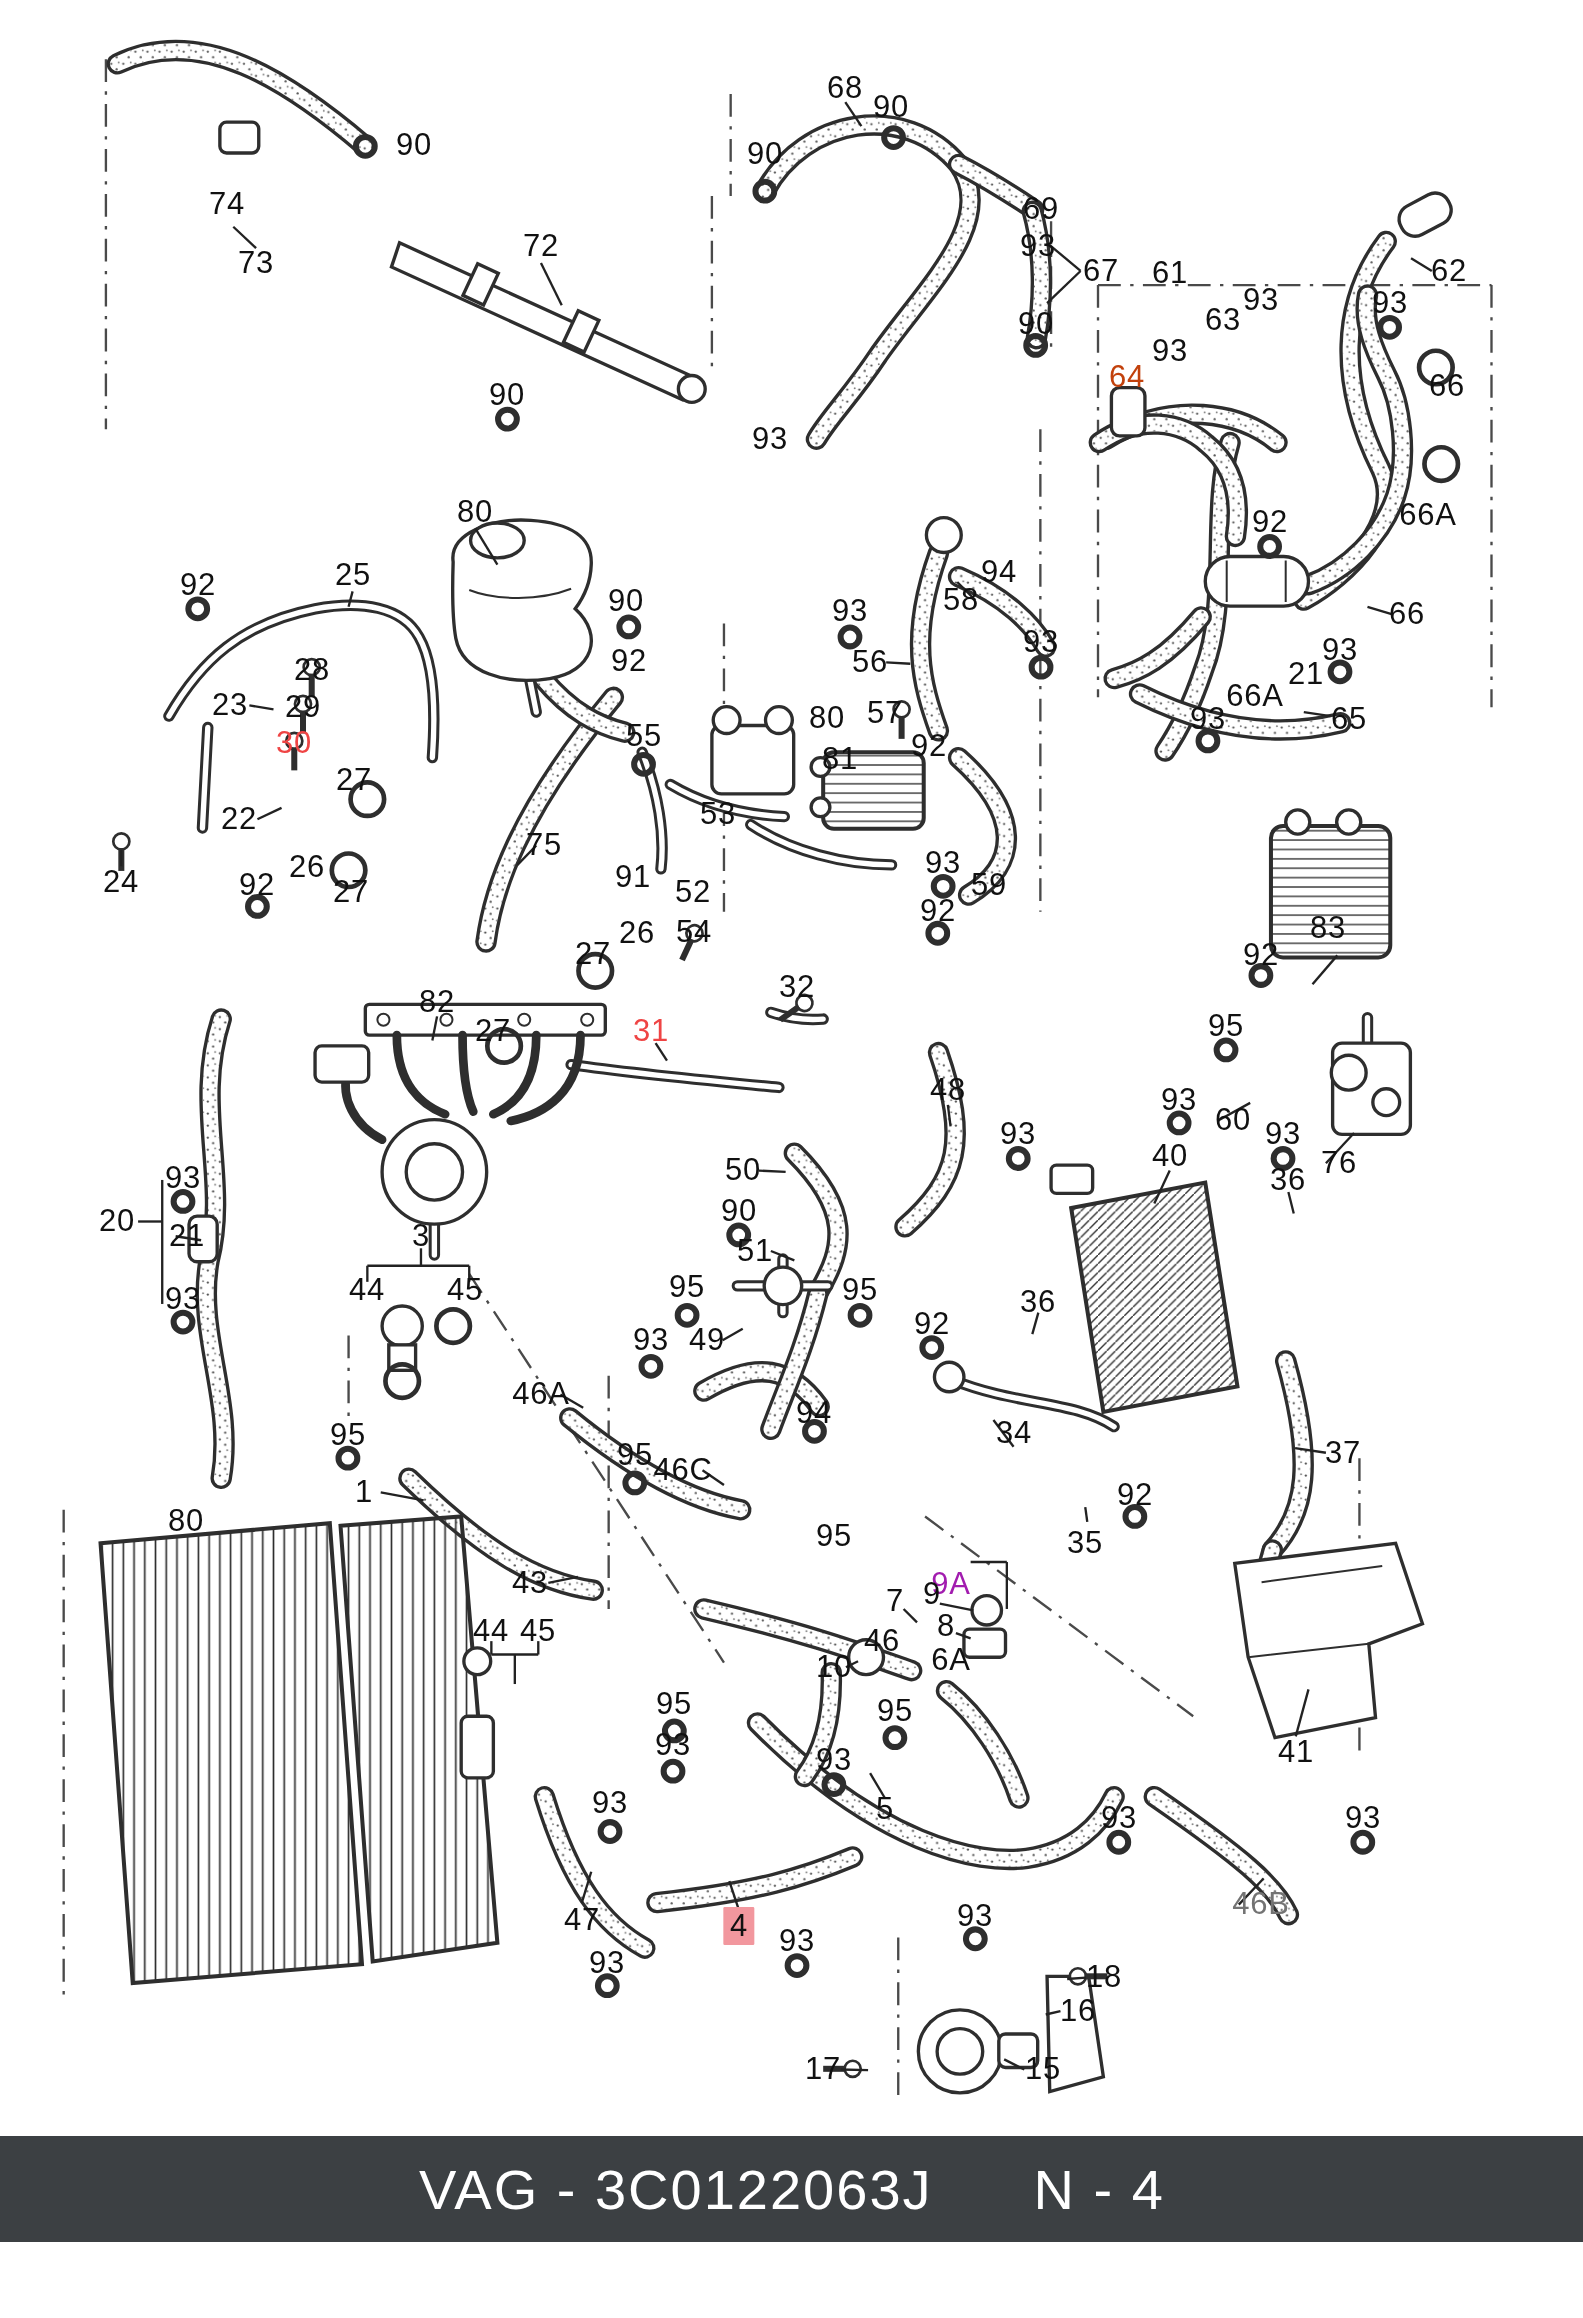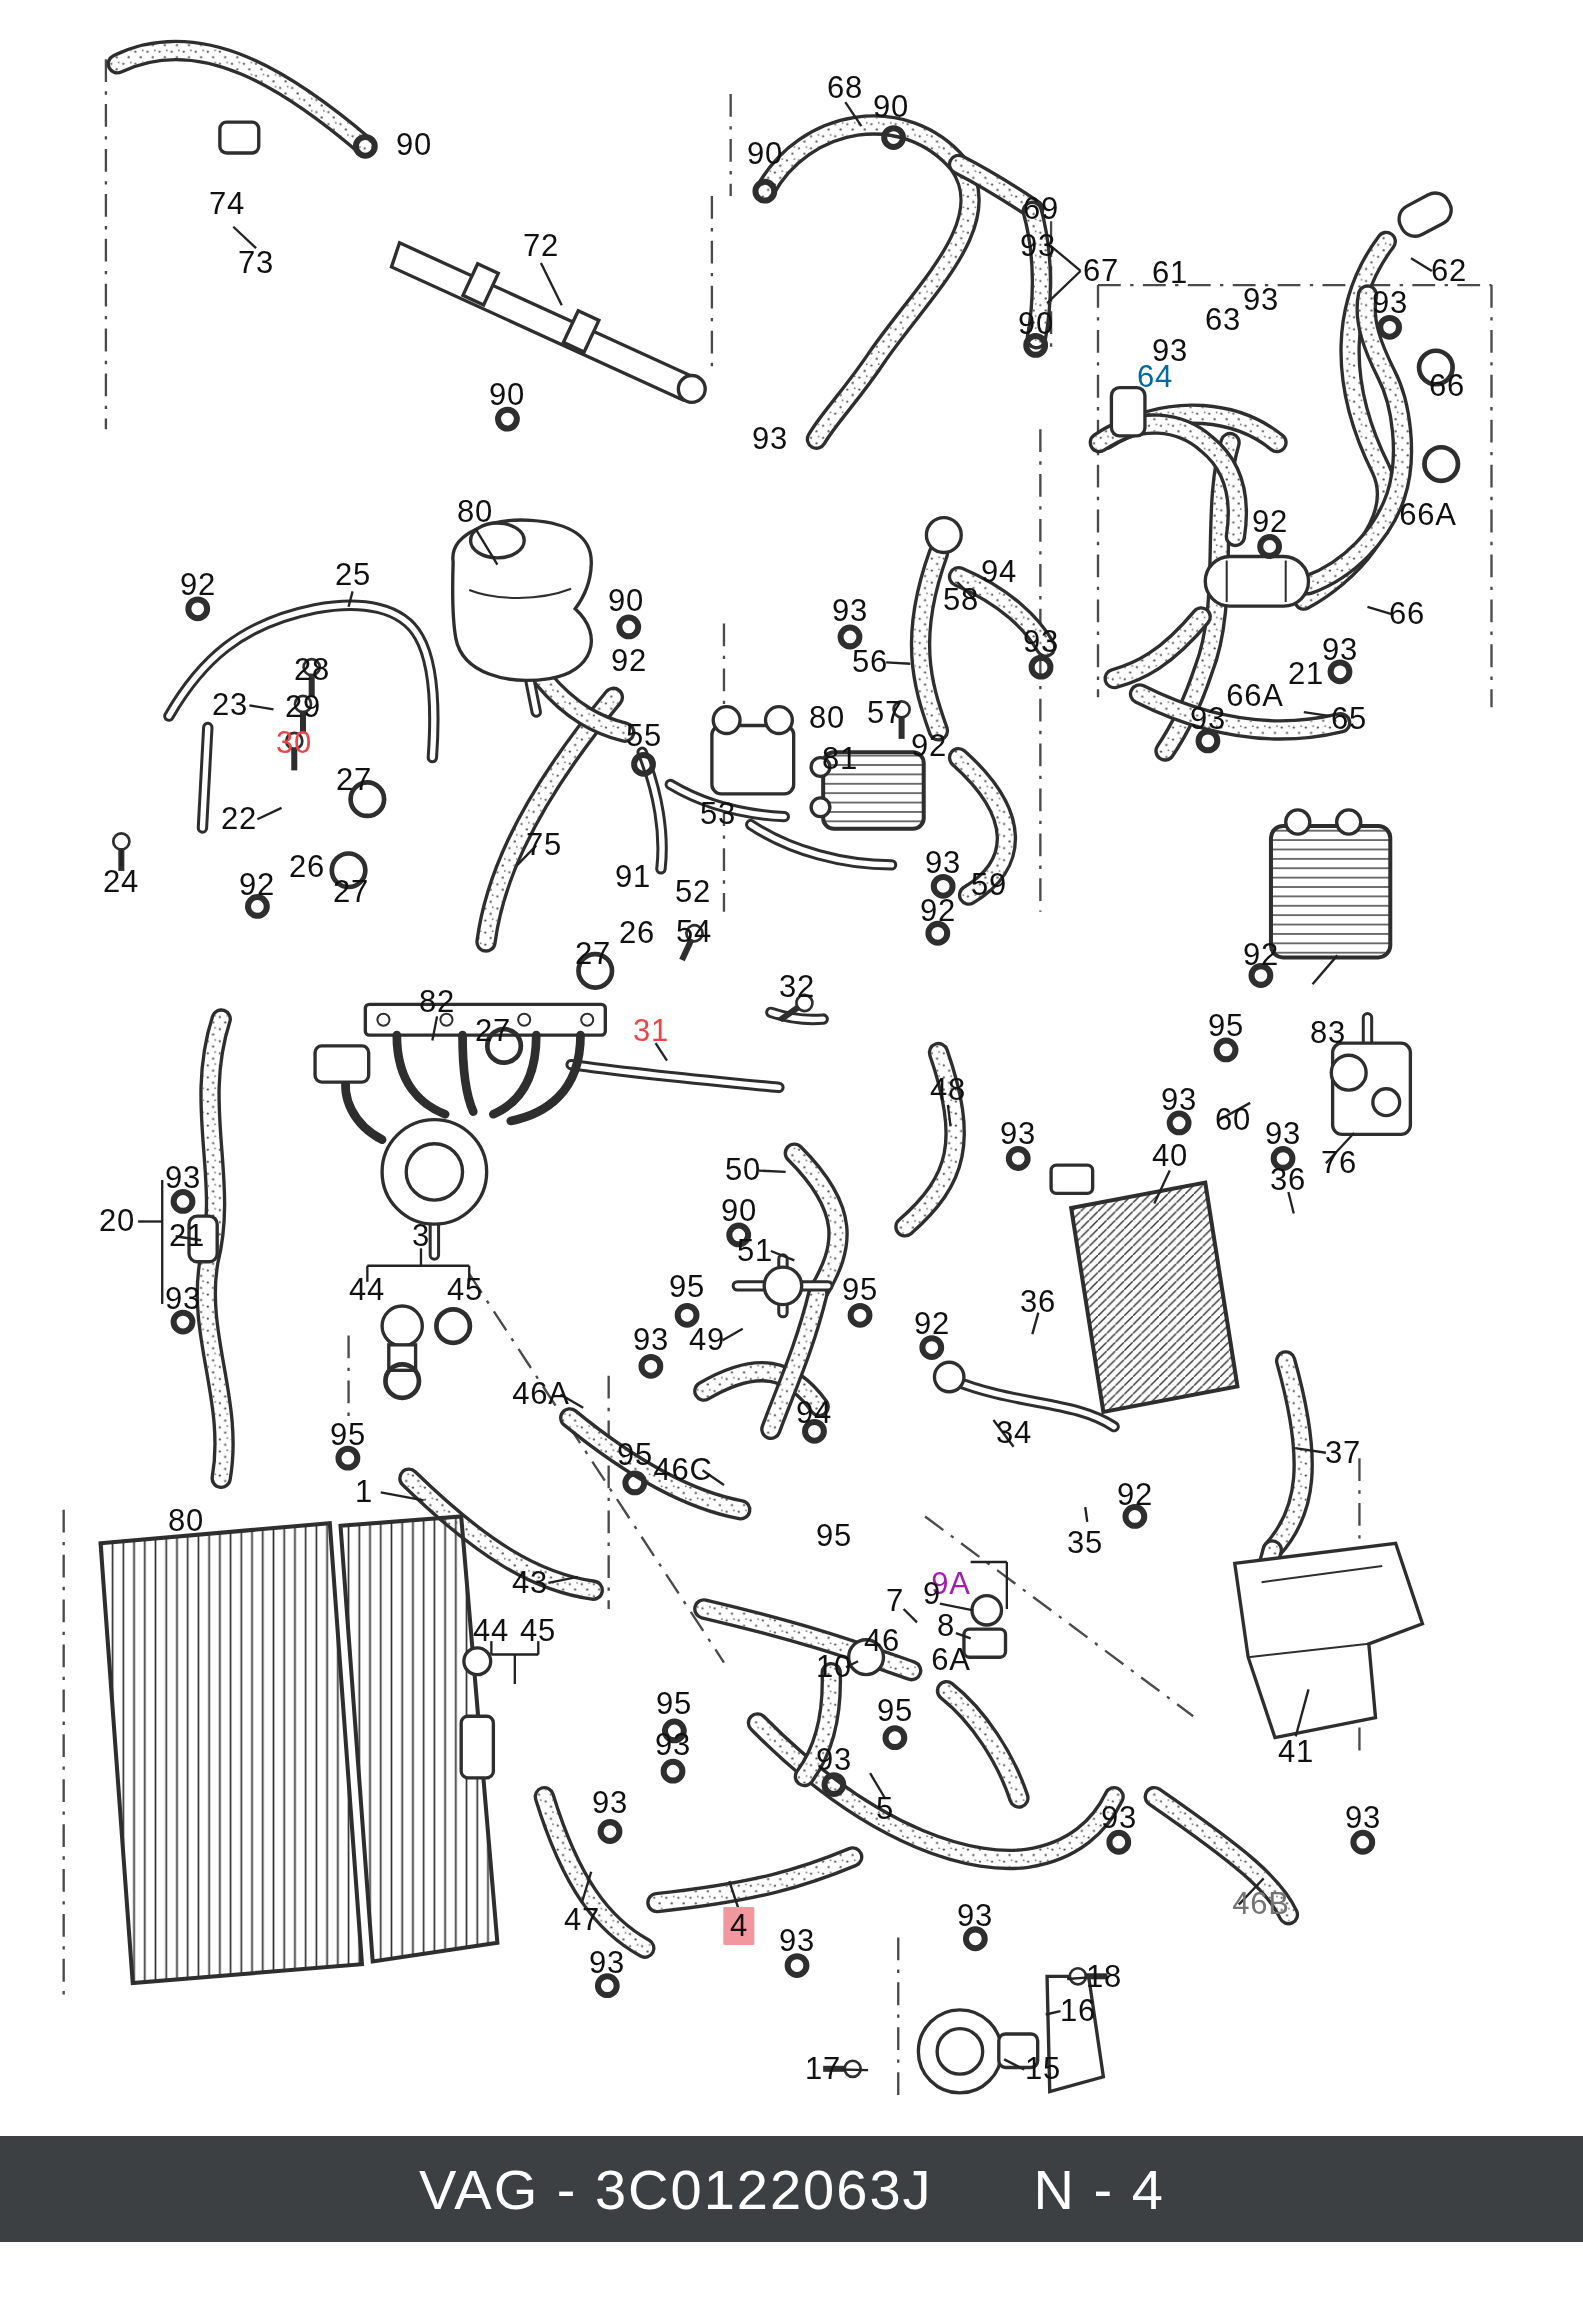--- a/index.html
+++ b/index.html
@@ -426,21 +426,21 @@
       <div class="part-label" style="left: 765px; top: 154px; color: rgb(17, 17, 17);">90</div>
       <div class="part-label" style="left: 1041px; top: 209px; color: rgb(17, 17, 17);">69</div>
       <div class="part-label" style="left: 1038px; top: 246px; color: rgb(17, 17, 17);">93</div>
       <div class="part-label" style="left: 1101px; top: 271px; color: rgb(17, 17, 17);">67</div>
       <div class="part-label" style="left: 1036px; top: 324px; color: rgb(17, 17, 17);">90</div>
       <div class="part-label" style="left: 770px; top: 439px; color: rgb(17, 17, 17);">93</div>
       <div class="part-label" style="left: 1170px; top: 273px; color: rgb(17, 17, 17);">61</div>
       <div class="part-label" style="left: 1261px; top: 300px; color: rgb(17, 17, 17);">93</div>
       <div class="part-label" style="left: 1223px; top: 320px; color: rgb(17, 17, 17);">63</div>
       <div class="part-label" style="left: 1170px; top: 351px; color: rgb(17, 17, 17);">93</div>
-      <div class="part-label" style="left: 1127px; top: 377px; color: #0369a1; margin-left: 28px;">64</div>
+      <div class="part-label" style="left: 1127px; top: 377px; color: #c2410c;">64</div>
       <div class="part-label" style="left: 1449px; top: 271px; color: rgb(17, 17, 17);">62</div>
       <div class="part-label" style="left: 1390px; top: 303px; color: rgb(17, 17, 17);">93</div>
       <div class="part-label" style="left: 1447px; top: 386px; color: rgb(17, 17, 17);">66</div>
       <div class="part-label" style="left: 1428px; top: 515px; color: rgb(17, 17, 17);">66A</div>
       <div class="part-label" style="left: 1270px; top: 522px; color: rgb(17, 17, 17);">92</div>
       <div class="part-label" style="left: 1407px; top: 614px; color: rgb(17, 17, 17);">66</div>
       <div class="part-label" style="left: 1340px; top: 650px; color: rgb(17, 17, 17);">93</div>
       <div class="part-label" style="left: 1306px; top: 674px; color: rgb(17, 17, 17);">21</div>
       <div class="part-label" style="left: 1255px; top: 696px; color: rgb(17, 17, 17);">66A</div>
       <div class="part-label" style="left: 1208px; top: 719px; color: rgb(17, 17, 17);">93</div>
@@ -474,21 +474,21 @@
       <div class="part-label" style="left: 999px; top: 572px; color: rgb(17, 17, 17);">94</div>
       <div class="part-label" style="left: 850px; top: 611px; color: rgb(17, 17, 17);">93</div>
       <div class="part-label" style="left: 1041px; top: 642px; color: rgb(17, 17, 17);">93</div>
       <div class="part-label" style="left: 870px; top: 662px; color: rgb(17, 17, 17);">56</div>
       <div class="part-label" style="left: 885px; top: 713px; color: rgb(17, 17, 17);">57</div>
       <div class="part-label" style="left: 929px; top: 746px; color: rgb(17, 17, 17);">92</div>
       <div class="part-label" style="left: 943px; top: 863px; color: rgb(17, 17, 17);">93</div>
       <div class="part-label" style="left: 989px; top: 885px; color: rgb(17, 17, 17);">59</div>
       <div class="part-label" style="left: 938px; top: 911px; color: rgb(17, 17, 17);">92</div>
       <div class="part-label" style="left: 1261px; top: 955px; color: rgb(17, 17, 17);">92</div>
-      <div class="part-label" style="left: 1328px; top: 1033px; color: rgb(17, 17, 17);">83</div>
+      <div class="part-label" style="left: 1328px; top: 928px; color: rgb(17, 17, 17);">83</div>
       <div class="part-label" style="left: 1226px; top: 1026px; color: rgb(17, 17, 17);">95</div>
       <div class="part-label" style="left: 1179px; top: 1100px; color: rgb(17, 17, 17);">93</div>
       <div class="part-label" style="left: 1233px; top: 1120px; color: rgb(17, 17, 17);">60</div>
       <div class="part-label" style="left: 1283px; top: 1134px; color: rgb(17, 17, 17);">93</div>
       <div class="part-label" style="left: 1339px; top: 1163px; color: rgb(17, 17, 17);">76</div>
       <div class="part-label" style="left: 1288px; top: 1180px; color: rgb(17, 17, 17);">36</div>
       <div class="part-label" style="left: 1170px; top: 1156px; color: rgb(17, 17, 17);">40</div>
       <div class="part-label" style="left: 437px; top: 1002px; color: rgb(17, 17, 17);">82</div>
       <div class="part-label" style="left: 493px; top: 1031px; color: rgb(17, 17, 17);">27</div>
       <div class="part-label" style="left: 651px; top: 1031px; color: #ef4444;">31</div>

